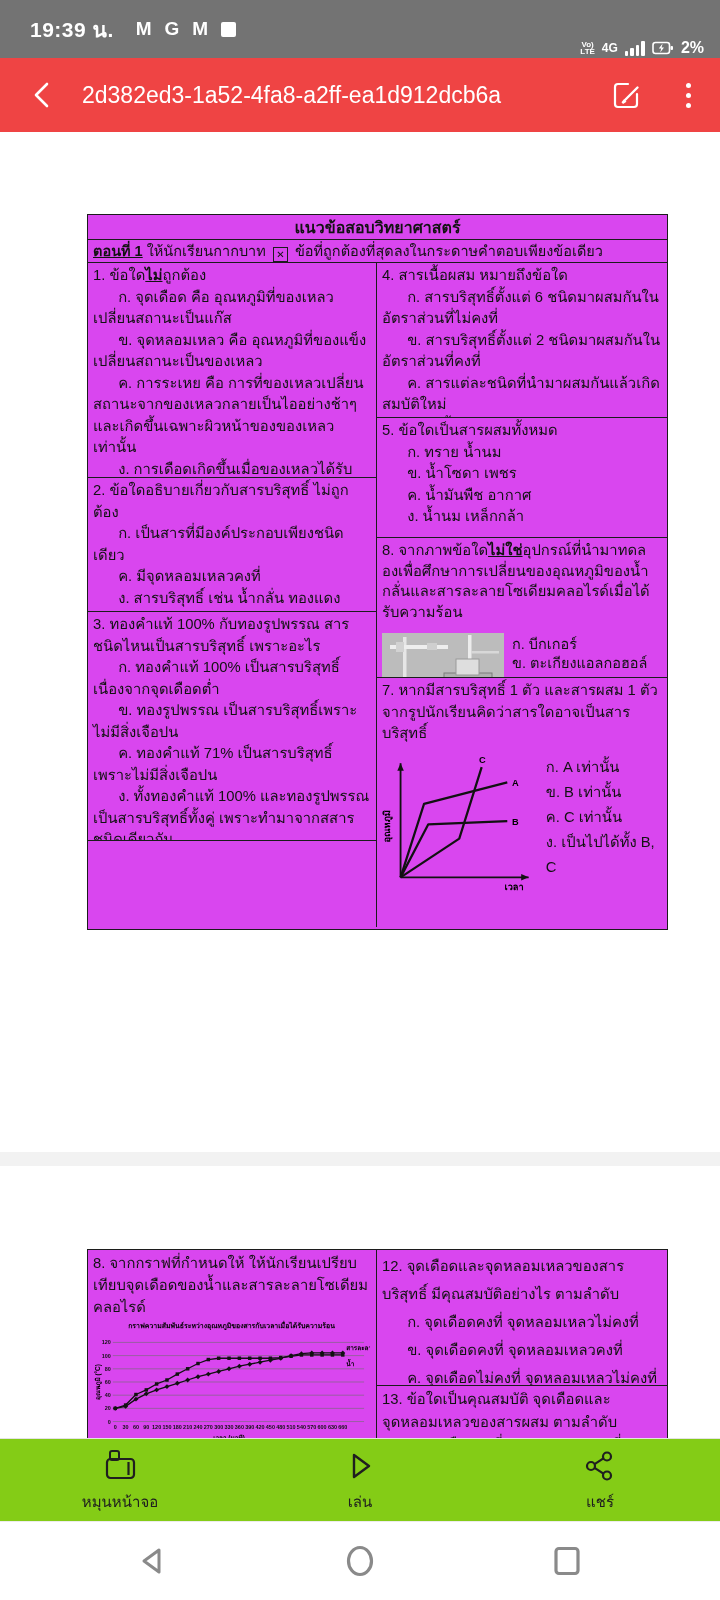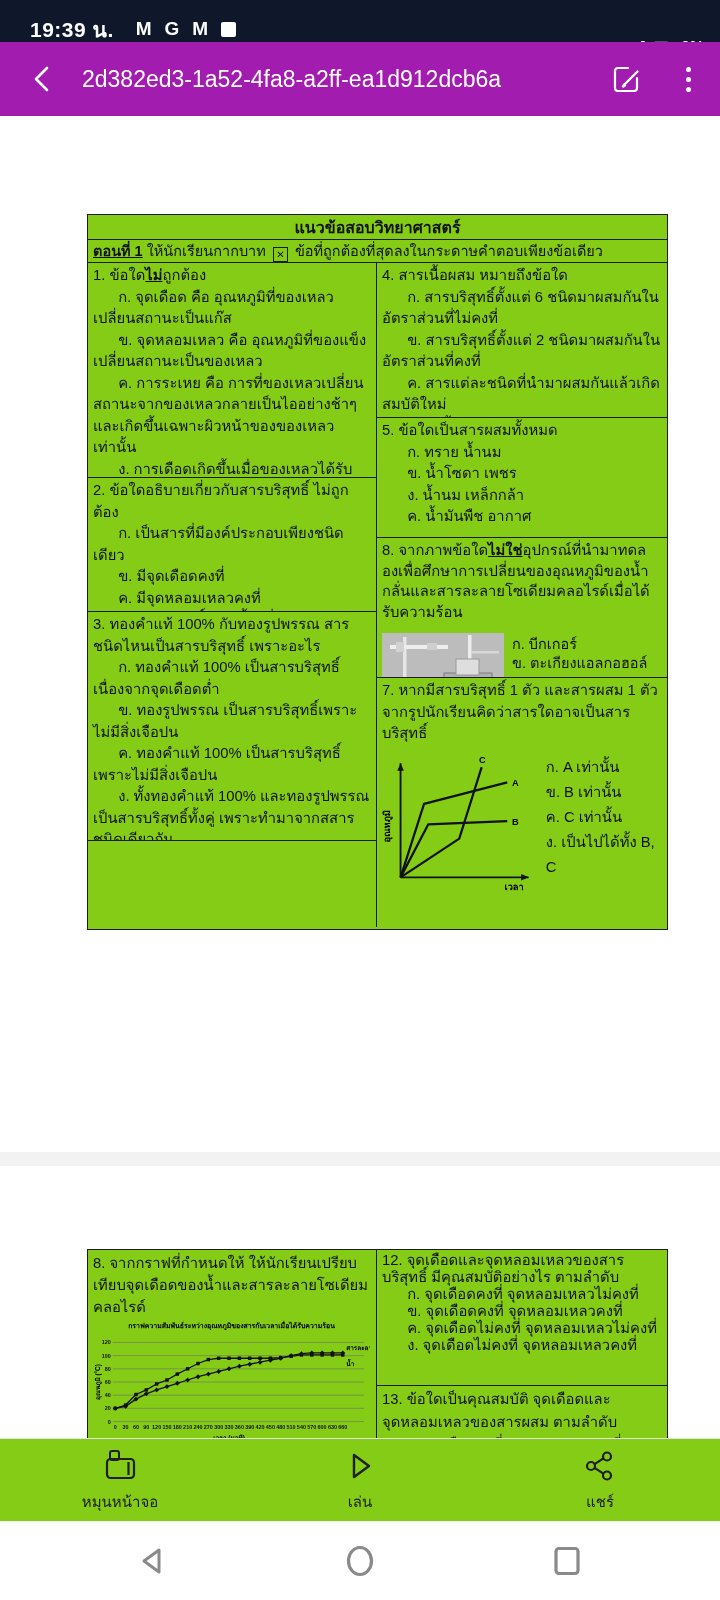--- a/index.html
+++ b/index.html
@@ -3,47 +3,47 @@
 <meta charset="utf-8">
 <style>
   html,body{margin:0;padding:0;}
   body{
     width:720px;height:1600px;position:relative;overflow:hidden;
     background:#ffffff;
     font-family:"Liberation Sans","DejaVu Sans",sans-serif;
     -webkit-font-smoothing:antialiased;
   }
   
-  .status-bar{position:absolute;left:0;top:0;width:720px;height:58px;background:#0f172a;
+  .status-bar{position:absolute;left:0;top:0;width:720px;height:58px;background:#737373;
     display:flex;align-items:center;color:#fff;}
   .sb-time{font-size:21px;font-weight:bold;margin-left:30px;letter-spacing:.5px;}
   .sb-notifs{display:flex;align-items:center;gap:13px;margin-left:22px;}
   .sb-letter{font-size:19px;font-weight:bold;color:#fff;}
   .sb-square{width:15px;height:15px;background:#fff;border-radius:2px;display:inline-block;}
   .sb-right{position:absolute;right:16px;top:0;height:58px;display:flex;align-items:center;gap:7px;margin-top:19px;}
   .sb-volte{font-size:8px;line-height:7px;font-weight:bold;text-align:center;}
   .sb-4g{font-size:12px;font-weight:bold;}
   .sb-bars{display:flex;align-items:flex-end;gap:2px;height:16px;}
   .sb-bars i{display:block;width:3.5px;background:#fff;border-radius:1px;}
   .sb-batt{position:relative;width:22px;height:16px;}
   .sb-pct{font-size:16px;font-weight:bold;}
   
-  .app-bar{position:absolute;left:0;top:42px;width:720px;height:74px;background:#a21caf;
+  .app-bar{position:absolute;left:0;top:58px;width:720px;height:74px;background:#ef4444;
     display:flex;align-items:center;color:#fff;}
   .ab-back{margin-left:26px;width:34px;height:34px;flex:0 0 auto;}
   .ab-title{font-size:23px;margin-left:22px;white-space:nowrap;overflow:hidden;flex:1;}
   .ab-edit{width:36px;height:36px;margin-right:34px;flex:0 0 auto;}
   .ab-menu{width:20px;height:36px;margin-right:22px;display:flex;flex-direction:column;
     align-items:center;justify-content:center;gap:5px;flex:0 0 auto;}
   .ab-menu i{width:5px;height:5px;background:#fff;border-radius:50%;display:block;}
   
   .content{position:absolute;left:0;top:132px;width:720px;height:1306px;background:#fff;overflow:hidden;}
   .sep-band{position:absolute;left:0;top:1020px;width:720px;height:14px;background:#f2f2f2;}
   .doc{color:#121212;}
-  .tbl{position:absolute;border:1.5px solid #1c1c1c;background:#84cc16;box-sizing:border-box;}
+  .tbl{position:absolute;border:1.5px solid #1c1c1c;background:#d946ef;box-sizing:border-box;}
   .tbl1{left:87px;top:82px;width:581px;height:716px;}
   .tbl2{left:87px;top:1117px;width:581px;height:200px;}
   .t-title{height:25px;border-bottom:1.5px solid #1c1c1c;text-align:center;font-weight:bold;
     font-size:16px;line-height:25px;box-sizing:border-box;}
   .t-instr{height:23px;border-bottom:1.5px solid #1c1c1c;font-size:14.5px;line-height:22px;
     padding-left:5px;box-sizing:border-box;white-space:nowrap;overflow:hidden;}
   .t-instr .bu{font-weight:bold;text-decoration:underline;}
   .xbox{display:inline-block;width:13px;height:13px;border:1.5px solid #1c1c1c;line-height:13px;
     text-align:center;font-size:10px;font-weight:bold;vertical-align:-2px;margin:0 3px;}
   .cols{display:flex;align-items:stretch;}
@@ -143,47 +143,46 @@
         <div class="cell" style="height:215px">
           <div class="qhead"><span>1. ข้อใด</span><span class="bu">ไม่</span><span>ถูกต้อง</span></div>
           <div class="choice">ก. จุดเดือด คือ อุณหภูมิที่ของเหลวเปลี่ยนสถานะเป็นแก๊ส</div>
           <div class="choice">ข. จุดหลอมเหลว คือ อุณหภูมิที่ของแข็งเปลี่ยนสถานะเป็นของเหลว</div>
           <div class="choice">ค. การระเหย คือ การที่ของเหลวเปลี่ยนสถานะจากของเหลวกลายเป็นไออย่างช้าๆ และเกิดขึ้นเฉพาะผิวหน้าของของเหลวเท่านั้น</div>
           <div class="choice">ง. การเดือดเกิดขึ้นเมื่อของเหลวได้รับความร้อนแล้วเปลี่ยนสถานะเป็นแก๊ส</div>
         </div>
         <div class="cell" style="height:134px">
           <div class="qhead">2. ข้อใดอธิบายเกี่ยวกับสารบริสุทธิ์ ไม่ถูกต้อง</div>
           <div class="choice">ก. เป็นสารที่มีองค์ประกอบเพียงชนิดเดียว</div>
-          <div class="choice">ข. มีจุดเดือดคงที่</div>
           <div class="choice">ค. มีจุดหลอมเหลวคงที่</div>
           <div class="choice">ง. สารบริสุทธิ์ เช่น น้ำกลั่น ทองแดง ทองคำรูปพรรณ</div>
         </div>
         <div class="cell" style="height:229px">
           <div class="qhead">3. ทองคำแท้ 100% กับทองรูปพรรณ สารชนิดไหนเป็นสารบริสุทธิ์ เพราะอะไร</div>
           <div class="choice">ก. ทองคำแท้ 100% เป็นสารบริสุทธิ์ เนื่องจากจุดเดือดต่ำ</div>
           <div class="choice">ข. ทองรูปพรรณ เป็นสารบริสุทธิ์เพราะไม่มีสิ่งเจือปน</div>
-          <div class="choice">ค. ทองคำแท้ 100% เป็นสารบริสุทธิ์เพราะไม่มีสิ่งเจือปน</div>
+          <div class="choice">ค. ทองคำแท้ 71% เป็นสารบริสุทธิ์เพราะไม่มีสิ่งเจือปน</div>
           <div class="choice">ง. ทั้งทองคำแท้ 100% และทองรูปพรรณเป็นสารบริสุทธิ์ทั้งคู่ เพราะทำมาจากสสารชนิดเดียวกัน</div>
         </div>
         <div class="cell last" style="height:85px"></div>
       </div>
       <div class="colR">
         <div class="cell" style="height:155px">
           <div class="qhead">4. สารเนื้อผสม หมายถึงข้อใด</div>
           <div class="choice">ก. สารบริสุทธิ์ตั้งแต่ 6 ชนิดมาผสมกันในอัตราส่วนที่ไม่คงที่</div>
           <div class="choice">ข. สารบริสุทธิ์ตั้งแต่ 2 ชนิดมาผสมกันในอัตราส่วนที่คงที่</div>
           <div class="choice">ค. สารแต่ละชนิดที่นำมาผสมกันแล้วเกิดสมบัติใหม่</div>
           <div class="choice">ง. ถูกทั้ง ก และ ค</div>
         </div>
         <div class="cell" style="height:120px">
           <div class="qhead">5. ข้อใดเป็นสารผสมทั้งหมด</div>
           <div class="choice">ก. ทราย น้ำนม</div>
           <div class="choice">ข. น้ำโซดา เพชร</div>
+          <div class="choice">ค. น้ำมันพืช อากาศ</div>
           <div class="choice">ง. น้ำนม เหล็กกล้า</div>
-          <div class="choice">ค. น้ำมันพืช อากาศ</div>
         </div>
         <div class="cell" style="height:140px">
           <div class="qhead" style="line-height:20.5px"><span>8. จากภาพข้อใด</span><span class="bu">ไม่ใช่</span><span>อุปกรณ์ที่นำมาทดลองเพื่อศึกษาการเปลี่ยนของอุณหภูมิของน้ำกลั่นและสารละลายโซเดียมคลอไรด์เมื่อได้รับความร้อน</span></div>
           <div class="q6row">
             <span class="q6img">
               <svg width="122" height="72" viewBox="0 0 122 72">
                 <rect x="0" y="0" width="122" height="72" fill="#bcbcbc"></rect>
                 <rect x="0" y="62" width="122" height="10" fill="#a2a2a2"></rect>
                 <rect x="4" y="60" width="42" height="7" rx="2" fill="#8b8b8b"></rect>
                 <rect x="21" y="4" width="3.5" height="58" fill="#e6e6e6"></rect>
@@ -334,21 +333,21 @@
                 <rect x="459.6818181818182" y="66.83333333333334" width="7" height="7" fill="#111" transform=""></rect>
                 <rect x="480.5909090909091" y="66.83333333333334" width="7" height="7" fill="#111" transform=""></rect>
                 <rect x="501.5" y="66.83333333333334" width="7" height="7" fill="#111" transform=""></rect>
                 <text x="512" y="92.33333333333334" font-size="13" font-weight="bold">น้ำ</text>
               </g>
           </svg>
 
         </div>
       </div>
       <div class="colR">
-        <div class="cell" style="height:136px;line-height:17px">
+        <div class="cell" style="height:136px;line-height:28px">
           <div class="qhead">12. จุดเดือดและจุดหลอมเหลวของสารบริสุทธิ์ มีคุณสมบัติอย่างไร ตามลำดับ</div>
           <div class="choice">ก. จุดเดือดคงที่ จุดหลอมเหลวไม่คงที่</div>
           <div class="choice">ข. จุดเดือดคงที่ จุดหลอมเหลวคงที่</div>
           <div class="choice">ค. จุดเดือดไม่คงที่ จุดหลอมเหลวไม่คงที่</div>
           <div class="choice">ง. จุดเดือดไม่คงที่ จุดหลอมเหลวคงที่</div>
         </div>
         <div class="cell last" style="height:64px;line-height:22.5px">
           <div class="qhead">13. ข้อใดเป็นคุณสมบัติ จุดเดือดและจุดหลอมเหลวของสารผสม ตามลำดับ</div>
           <div class="choice">ก. จุดเดือดคงที่ จุดหลอมเหลวคงที่</div>
         </div>

